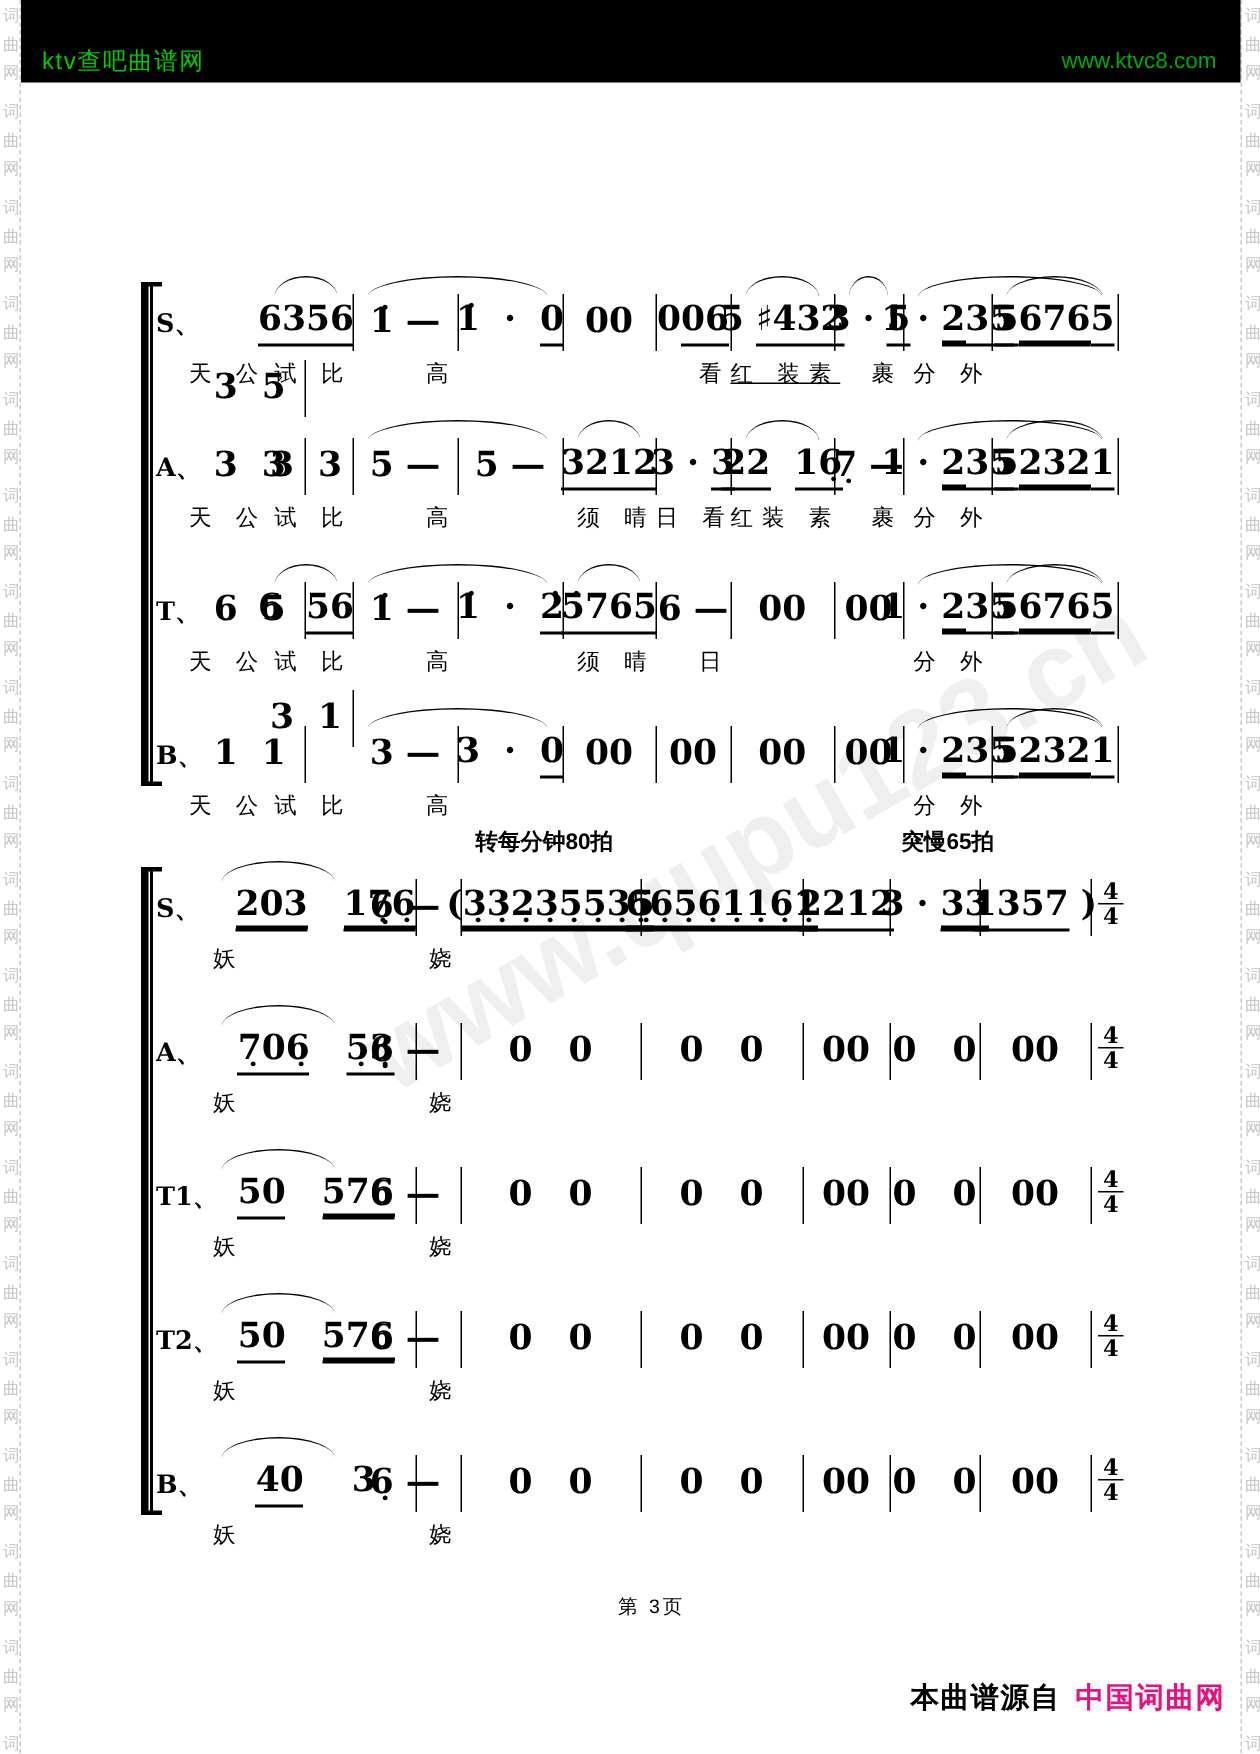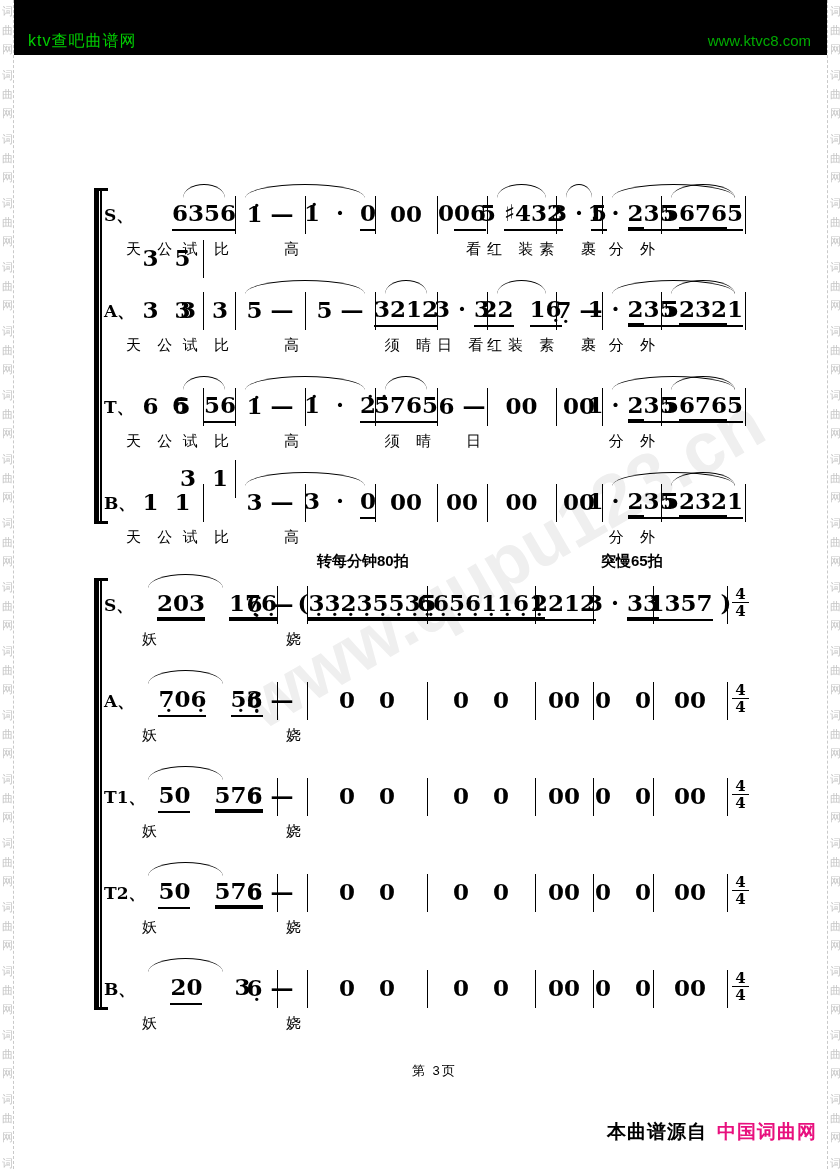--- a/index.html
+++ b/index.html
@@ -188,21 +188,21 @@
     <div class="cell" style="left: 375px; top: 196px; width: 62px;">
       <span class="num"><span class="sg">00</span></span>
     </div>
     <div class="cell" style="left: 437px; top: 196px; width: 50px;">
       <span class="num"><span class="sg">0</span><span class="sg u1">06</span></span>
     </div>
     <div class="lyr" style="left: 437px; top: 240px; width: 50px;">看</div>
     <div class="cell" style="left: 487px; top: 196px; width: 69px;">
       <span class="num"><span class="sg">5 </span><span class="sg u1">♯432</span></span>
     </div>
-    <div class="lyr" style="left: 487px; top: 240px; width: 69px;">红 装素</div>
+    <div class="lyr" style="left: 487px; top: 240px; width: 69px; text-decoration: underline;">红 装素</div>
     <div class="arc" style="left: 497px; top: 184px; width: 49px;"></div>
     <div class="cell" style="left: 556px; top: 196px; width: 46px;">
       <span class="num"><span class="sg">3 · </span><span class="sg u1">5</span></span>
     </div>
     <div class="lyr" style="left: 556px; top: 240px; width: 46px;">裹</div>
     <div class="arc" style="left: 566px; top: 184px; width: 26px;"></div>
     <div class="cell" style="left: 602px; top: 196px; width: 59px;">
       <span class="num"><span class="sg">1 · </span><span class="sg u2">2</span><span class="sg u1">35</span></span>
     </div>
     <div class="lyr" style="left: 602px; top: 240px; width: 59px;">分 外</div>
@@ -438,21 +438,21 @@
     </div>
     <div class="cell" style="left: 593px; top: 874px; width: 60px;">
       <span class="num"><span class="sg">0   0</span></span>
     </div>
     <div class="cell" style="left: 653px; top: 874px; width: 74px;">
       <span class="num"><span class="sg">00</span></span>
     </div>
     <div class="ts" style="left: 732px; top: 874px;"><span class="tsn">4</span><span>4</span></div>
     <div class="vlabel" style="left: 104px; top: 978px;">B、</div>
     <div class="cell" style="left: 100px; top: 970px; width: 133px; padding-left: 44px;">
-      <span class="num"><span class="sg u1">20</span><span class="sg">    3</span></span>
+      <span class="num"><span class="sg u1">40</span><span class="sg">    3</span></span>
     </div>
     <div class="lyr" style="left: 100px; top: 1014px; width: 91px; text-align: left; padding-left: 42px;">妖</div>
     <div class="arc" style="left: 148px; top: 958px; width: 75px;"></div>
     <div class="cell" style="left: 233px; top: 970px; width: 74px;">
       <span class="num"><span class="sg">6̣ —</span></span>
     </div>
     <div class="lyr" style="left: 233px; top: 1014px; width: 74px;">娆</div>
     <div class="cell" style="left: 307px; top: 970px; width: 120px;">
       <span class="num"><span class="sg">0   0</span></span>
     </div>

